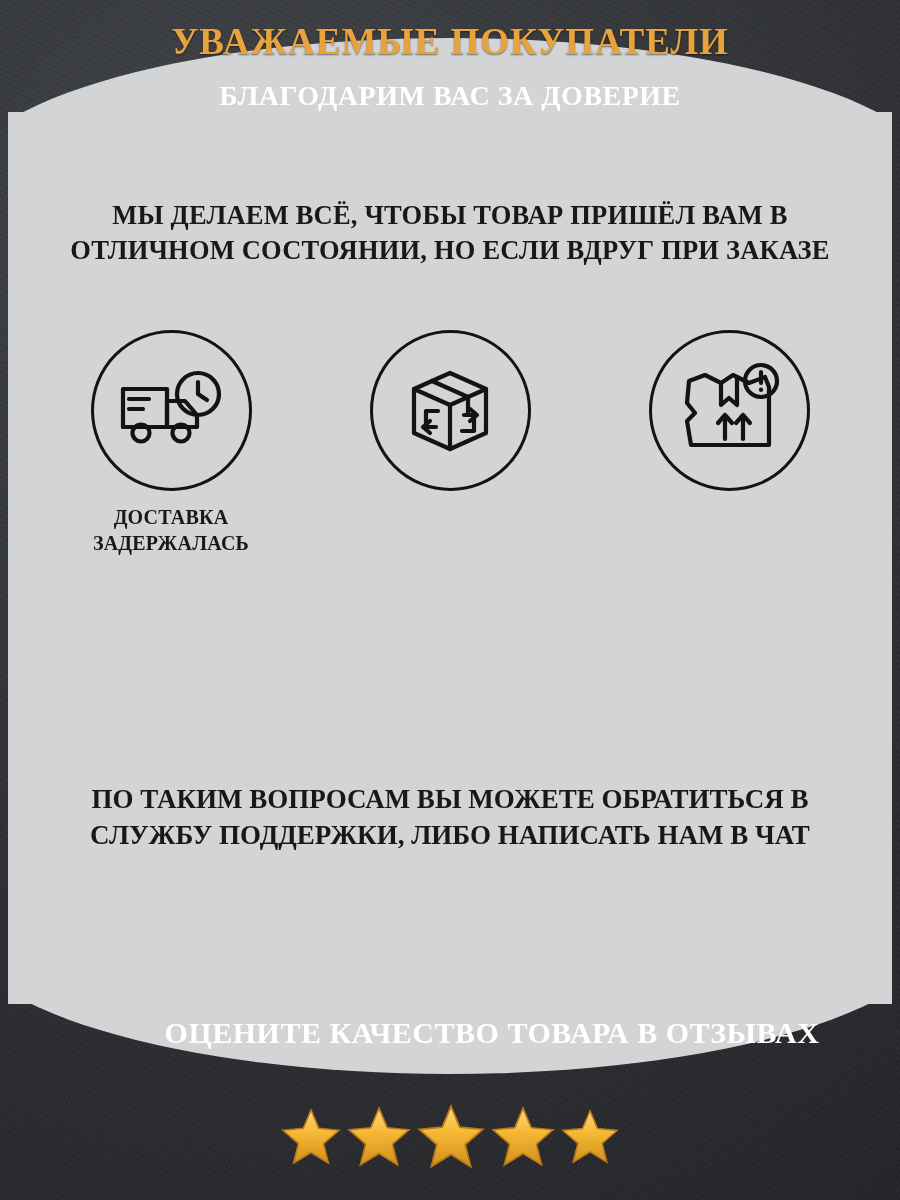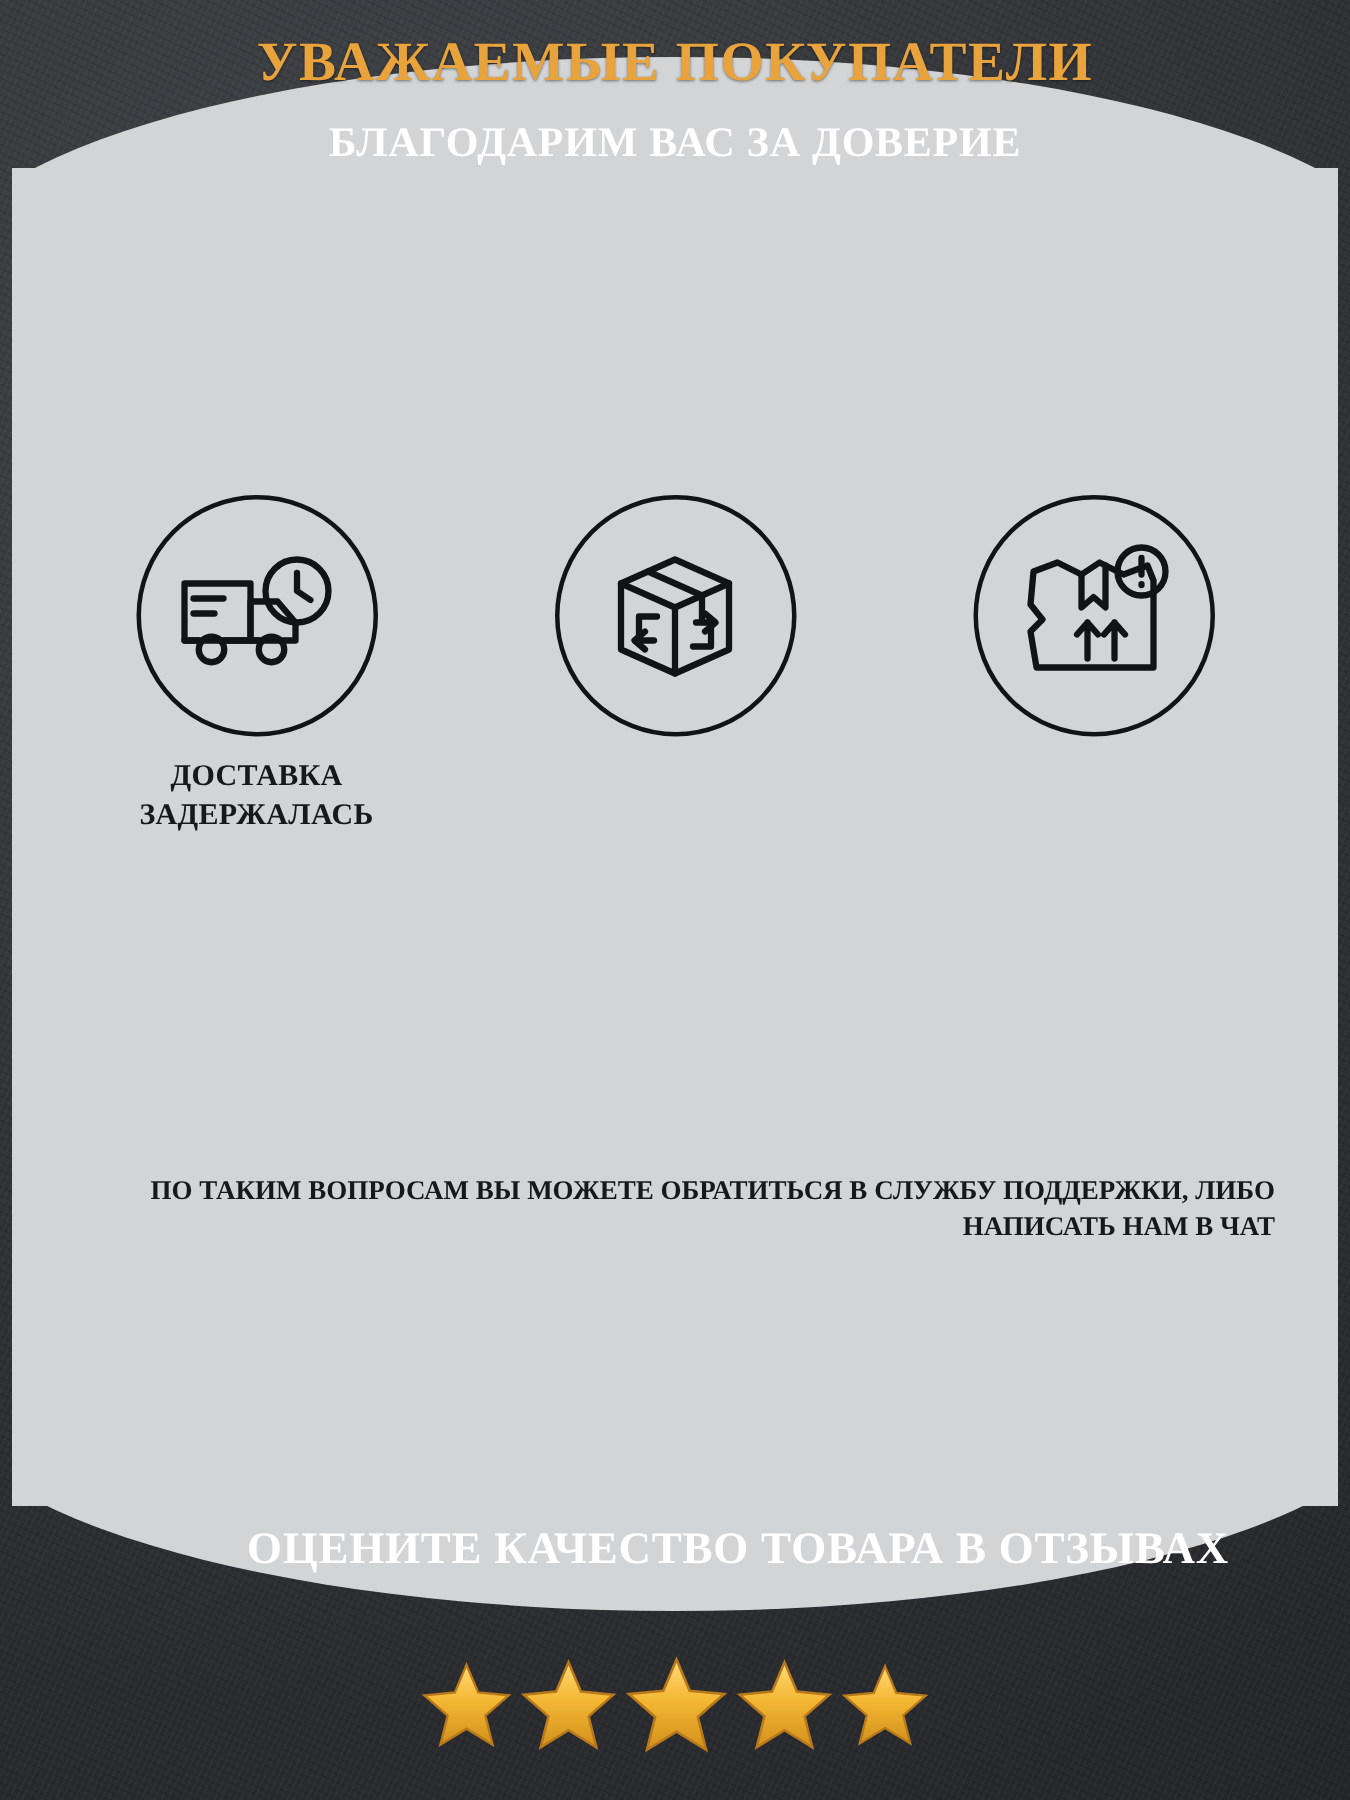--- a/index.html
+++ b/index.html
@@ -182,22 +182,22 @@
     text-transform: uppercase;
     line-height: 1.3;
     letter-spacing: 0.4px;
   }
 
   .support-text {
     position: absolute;
     top: 782px;
     left: 50px;
     width: 800px;
-    text-align: right;
-    font-size: 18px;
+    text-align: center;
+    font-size: 27px;
     font-weight: bold;
     color: #16181a;
     text-transform: uppercase;
     line-height: 1.33;
   }
 
   
   .footer {
     position: absolute;
     left: 0;
@@ -262,20 +262,21 @@
       </div>
   </div>
 
   <div class="content">
 
     <div class="header">
       <div class="header-title">УВАЖАЕМЫЕ ПОКУПАТЕЛИ</div>
       <div class="header-sub">БЛАГОДАРИМ ВАС ЗА ДОВЕРИЕ</div>
     </div>
 
+    <div class="intro">МЫ ДЕЛАЕМ ВСЁ, ЧТОБЫ ТОВАР ПРИШЁЛ ВАМ В ОТЛИЧНОМ СОСТОЯНИИ, НО ЕСЛИ ВДРУГ ПРИ ЗАКАЗЕ</div>
 
     <div class="icons-row">
 
       <div class="icon-item">
         <div class="icon-circle">
           <svg width="112" height="92" viewBox="0 0 112 92" fill="none" stroke="#111315" stroke-width="4.2" stroke-linecap="round" stroke-linejoin="round">
 
             <path d="M8 24 h44 v38 h-44 z"></path>
             <path d="M52 36 h18 l12 14 v12 h-30 z"></path>
 

